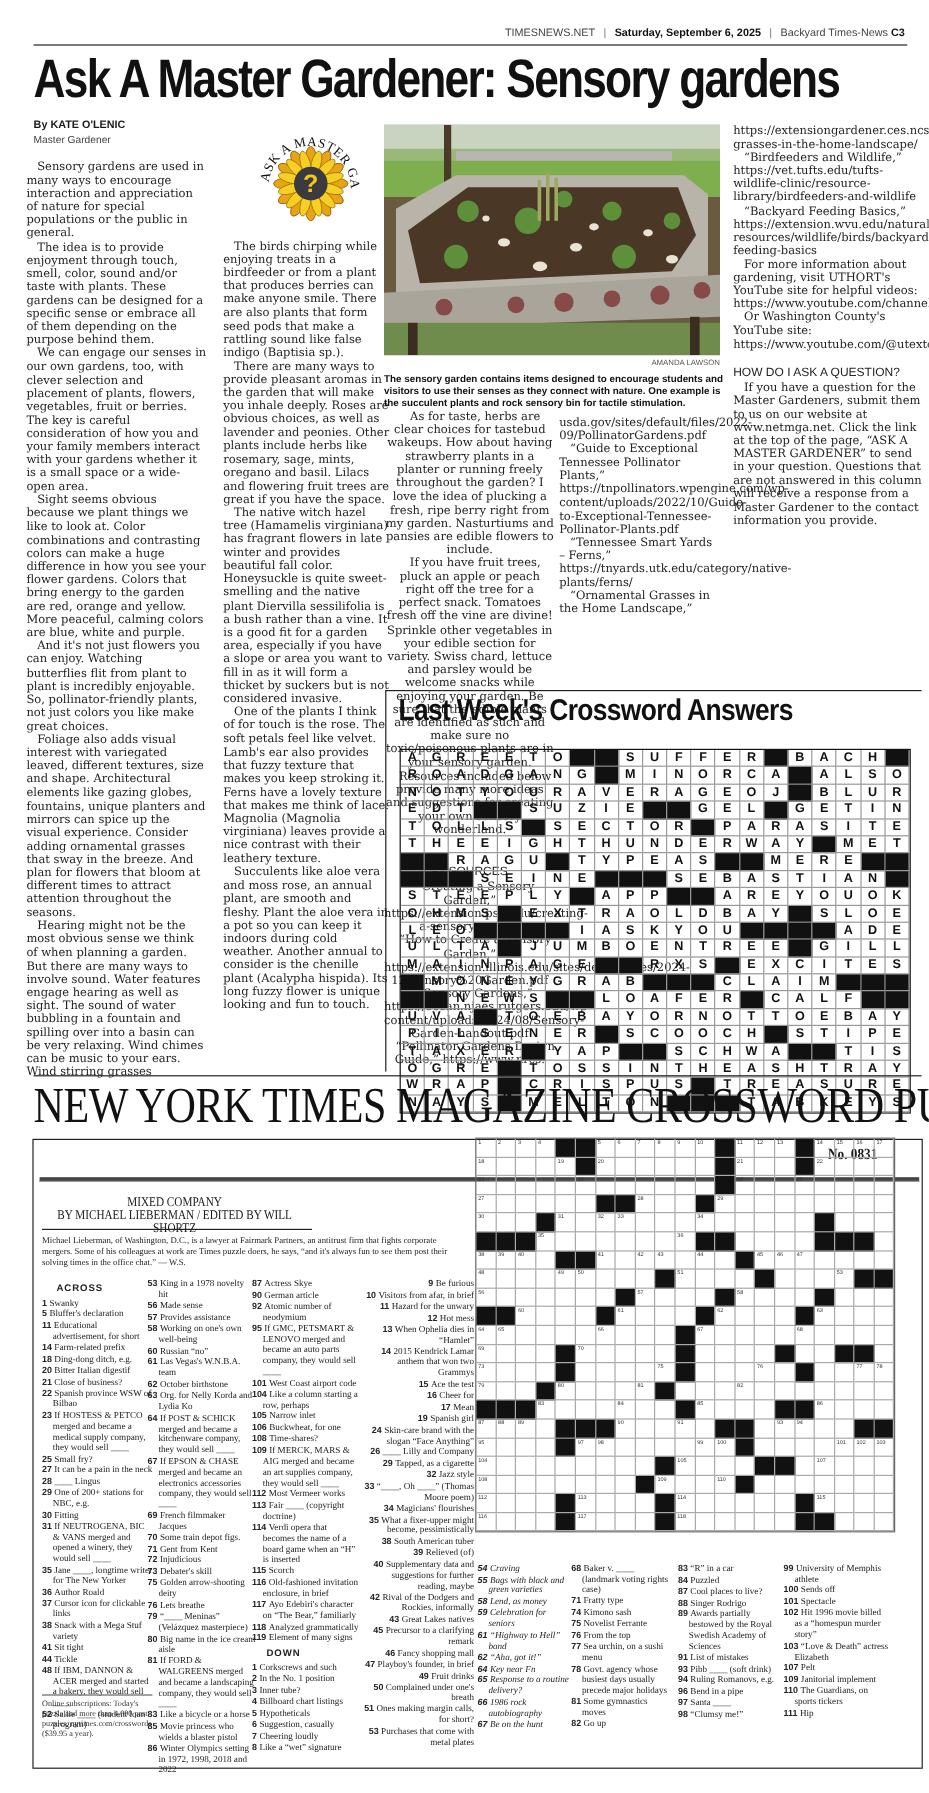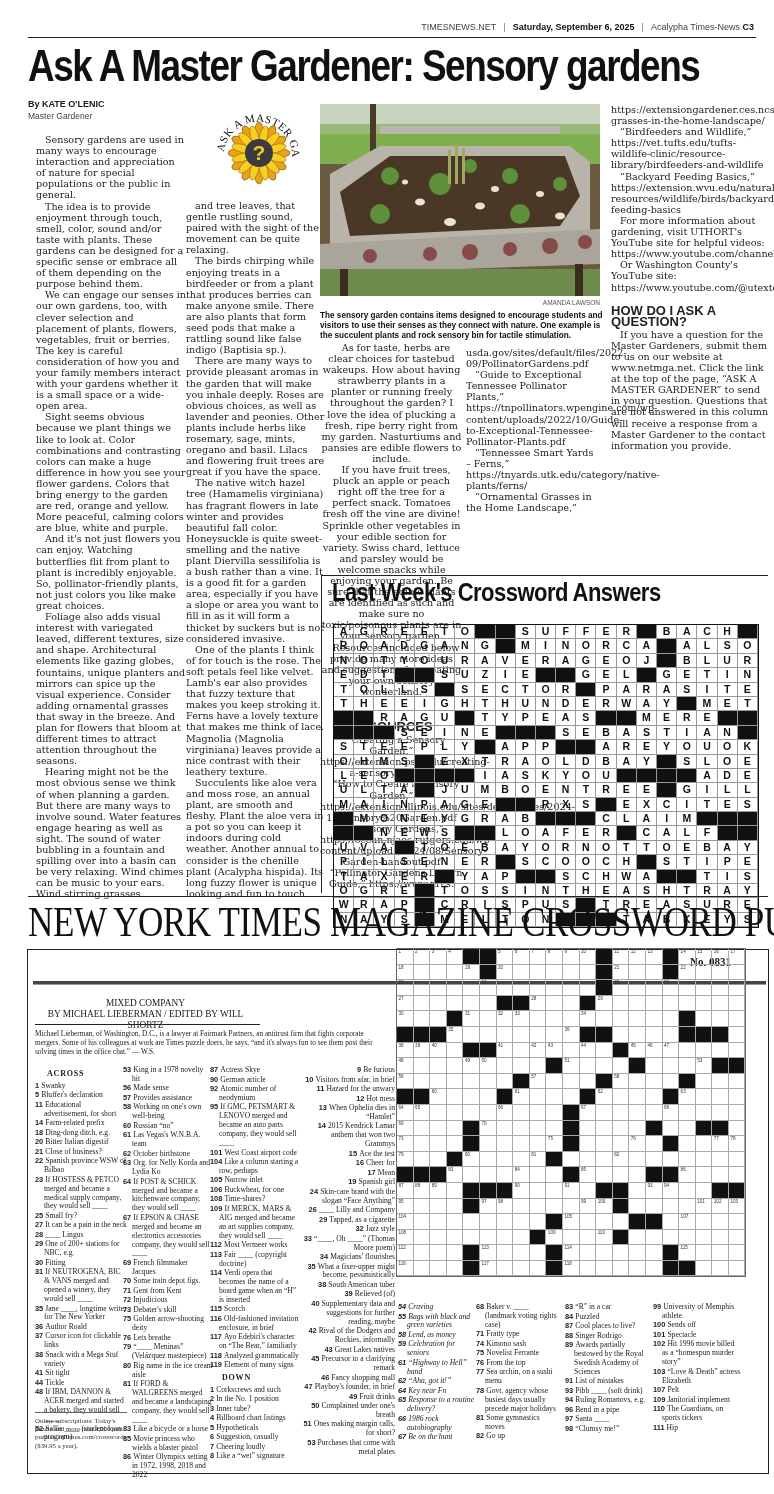--- a/index.html
+++ b/index.html
@@ -6,60 +6,60 @@
   body{width:774px;height:1494px;background:#fff;color:#1a1a1a;position:relative;overflow:hidden;font-family:"DejaVu Serif",serif}
   .abs{position:absolute}
   .masthead{left:28px;top:22px;width:728px;height:16px;border-bottom:1px solid #222;font-family:"Liberation Sans",sans-serif;font-size:9px;color:#444;text-align:right;padding-right:2px;white-space:nowrap}
   .masthead b{color:#111}
   .masthead .sep{margin:0 7px;color:#777}
   .headline{left:28px;top:40px;width:740px;font-family:"Liberation Sans",sans-serif;font-weight:bold;font-size:45px;letter-spacing:-1.8px;transform:scaleX(.82);transform-origin:left top;white-space:nowrap;color:#111}
   .byline{left:28px;top:99px;font-family:"Liberation Sans",sans-serif;font-weight:bold;font-size:9px}
   .byrole{left:28px;top:111px;font-family:"Liberation Sans",sans-serif;font-size:8.5px;color:#444}
   .col{font-family:"DejaVu Serif",serif;font-size:9.6px;line-height:11.1px;color:#222}
   .col p{text-indent:9px;margin:0}
-  .col h4{font-family:"Liberation Sans",sans-serif;font-size:13px;font-weight:bold;margin:24px 0 2px}
+  .col h4{font-family:"Liberation Sans",sans-serif;font-size:10px;font-weight:normal;margin:24px 0 2px}
   .logo{left:212px;top:100px;width:92px;height:95px}
   .photo{left:320px;top:104px;width:280px;height:192px;overflow:hidden;background:#6a5a40}
   .credit{left:320px;top:299px;width:280px;text-align:right;font-family:"Liberation Sans",sans-serif;font-size:6.5px;color:#555}
   .caption{left:320px;top:311px;width:286px;font-family:"Liberation Sans",sans-serif;font-weight:bold;font-size:8.2px;line-height:10px;color:#111}
   .cwbox{left:321px;top:575px;width:447px;height:318px;border:1px solid #222;border-right:none;border-bottom:none}
   .cwtitle{left:332px;top:578px;font-family:"Liberation Sans",sans-serif;font-weight:bold;font-size:25px;letter-spacing:-0.6px;color:#111;transform:scaleX(.88);transform-origin:left top;white-space:nowrap}
   .lwgrid{left:333px;top:624px;display:grid;grid-template-columns:repeat(21,20.2px);grid-auto-rows:14.4px;border:1.5px solid #111}
   .lwgrid div{border-right:1px solid #999;border-bottom:1px solid #999;font-family:"Liberation Sans",sans-serif;font-weight:bold;font-size:10.5px;text-align:center;line-height:13px;color:#111}
   .lwgrid div.blk{background:#111}
   .rule1{left:28px;top:896px;width:740px;height:1px;background:#222}
   .nyttitle{left:28px;top:898px;width:740px;font-family:"Liberation Serif",serif;font-size:42px;letter-spacing:-0.5px;color:#111;white-space:nowrap;transform:scaleX(.835);transform-origin:left top}
   .nytbox{left:27px;top:949px;width:742px;height:525px;border:1px solid #222}
   .puzno{left:690px;top:954px;font-family:"Liberation Serif",serif;font-weight:bold;font-size:13px;transform:scaleX(.85);transform-origin:left top}
   .thickrule{left:33px;top:981px;width:733px;height:4px;background:#444;border-bottom:1px solid #999}
   .puztitle{left:35px;top:997px;width:225px;text-align:center;font-family:"Liberation Serif",serif;font-size:11px;line-height:11px;transform:scaleX(.85);transform-origin:left top;width:260px}
   .puzrule{left:35px;top:1024px;width:225px;height:1px;background:#222}
   .intro{left:35px;top:1029px;width:355px;font-family:"Liberation Serif",serif;font-size:7.3px;line-height:9px;color:#222}
   .clues{font-family:"Liberation Serif",serif;font-size:7.6px;line-height:8.9px;color:#222}
   .clue{padding-left:9px;text-indent:-9px;margin-bottom:0.6px}
   .clue b{font-family:"Liberation Sans",sans-serif;font-size:7.4px}
-  .cluehead{font-weight:bold;font-size:8px;letter-spacing:.8px;margin:4px 0 3px 12px;font-family:Liberation Serif, serif}
+  .cluehead{font-weight:bold;font-size:8px;letter-spacing:.8px;margin:4px 0 3px 12px;font-family:Liberation Sans, sans-serif}
   .online{left:35px;top:1412px;width:92px;border-top:1px solid #666;padding-top:4px;font-family:"Liberation Serif",serif;font-size:6.8px;line-height:8.2px;color:#333}
   .nytgrid{left:396px;top:948px;display:grid;grid-template-columns:repeat(21,16.6px);grid-auto-rows:15.6px;border:1px solid #666}
   .nytgrid div{border-right:1px solid #aaa;border-bottom:1px solid #aaa;position:relative}
   .nytgrid div.blk{background:#111}
   .nytgrid div span{position:absolute;left:1.5px;top:0;font-family:"Liberation Sans",sans-serif;font-size:4.6px;color:#333}
 </style>
 </head>
 <body>
 
 <div class="abs masthead">
-  <span>TIMESNEWS.NET</span><span class="sep">|</span><b>Saturday, September 6, 2025</b><span class="sep">|</span><span>Acalypha Times-News</span>&nbsp;<b>C3</b>
+  <span>TIMESNEWS.NET</span><span class="sep">|</span><b>Saturday, September 6, 2025</b><span class="sep">|</span><span>Backyard Times-News</span>&nbsp;<b>C3</b>
 </div>
 
 <div class="abs headline">Ask A Master Gardener: Sensory gardens</div>
 <div class="abs byline">By KATE O'LENIC</div>
 <div class="abs byrole">Master Gardener</div>
 
-<div class="abs col" id="col1" style="left:36px;top:134px;width:150px;">
+<div class="abs col" id="col1" style="left:22px;top:134px;width:150px;">
     <p>Sensory gardens are used in many ways to encourage interaction and appreciation of nature for special populations or the public in general.</p>
     <p>The idea is to provide enjoyment through touch, smell, color, sound and/or taste with plants. These gardens can be designed for a specific sense or embrace all of them depending on the purpose behind them.</p>
     <p>We can engage our senses in our own gardens, too, with clever selection and placement of plants, flowers, vegetables, fruit or berries. The key is careful consideration of how you and your family members interact with your gardens whether it is a small space or a wide-open area.</p>
     <p>Sight seems obvious because we plant things we like to look at. Color combinations and contrasting colors can make a huge difference in how you see your flower gardens. Colors that bring energy to the garden are red, orange and yellow. More peaceful, calming colors are blue, white and purple.</p>
     <p>And it's not just flowers you can enjoy. Watching butterflies flit from plant to plant is incredibly enjoyable. So, pollinator-friendly plants, not just colors you like make great choices.</p>
     <p>Foliage also adds visual interest with variegated leaved, different textures, size and shape. Architectural elements like gazing globes, fountains, unique planters and mirrors can spice up the visual experience. Consider adding ornamental grasses that sway in the breeze. And plan for flowers that bloom at different times to attract attention throughout the seasons.</p>
     <p>Hearing might not be the most obvious sense we think of when planning a garden. But there are many ways to involve sound. Water features engage hearing as well as sight. The sound of water bubbling in a fountain and spilling over into a basin can be very relaxing. Wind chimes can be music to your ears. Wind stirring grasses</p>
   </div>
 
 <div class="abs logo">
@@ -97,21 +97,20 @@
         <ellipse rx="4" ry="11" transform="rotate(315) translate(0,-17)"></ellipse>
         <ellipse rx="4" ry="11" transform="rotate(345) translate(0,-17)"></ellipse>
       </g>
       <circle r="14" fill="#3b3a3f"></circle>
       <text x="0" y="7" text-anchor="middle" font-family="Liberation Sans, sans-serif" font-weight="bold" font-size="21" fill="#f4c51d">?</text>
     </g>
   </svg>
 </div>
 
 <div class="abs col" id="col2" style="left:186px;top:200px;width:140px;">
-    <p>and tree leaves, that gentle rustling sound, paired with the sight of the movement can be quite relaxing.</p>
     <p>The birds chirping while enjoying treats in a birdfeeder or from a plant that produces berries can make anyone smile. There are also plants that form seed pods that make a rattling sound like false indigo (Baptisia sp.).</p>
     <p>There are many ways to provide pleasant aromas in the garden that will make you inhale deeply. Roses are obvious choices, as well as lavender and peonies. Other plants include herbs like rosemary, sage, mints, oregano and basil. Lilacs and flowering fruit trees are great if you have the space.</p>
     <p>The native witch hazel tree (Hamamelis virginiana) has fragrant flowers in late winter and provides beautiful fall color. Honeysuckle is quite sweet-smelling and the native plant Diervilla sessilifolia is a bush rather than a vine. It is a good fit for a garden area, especially if you have a slope or area you want to fill in as it will form a thicket by suckers but is not considered invasive.</p>
     <p>One of the plants I think of for touch is the rose. The soft petals feel like velvet. Lamb's ear also provides that fuzzy texture that makes you keep stroking it. Ferns have a lovely texture that makes me think of lace. Magnolia (Magnolia virginiana) leaves provide a nice contrast with their leathery texture.</p>
     <p>Succulents like aloe vera and moss rose, an annual plant, are smooth and fleshy. Plant the aloe vera in a pot so you can keep it indoors during cold weather. Another annual to consider is the chenille plant (Acalypha hispida). Its long fuzzy flower is unique looking and fun to touch.</p>
   </div>
 
 <div class="abs photo">
   <svg width="280" height="192" viewBox="0 0 280 192">
     <rect width="280" height="60" fill="#9ab87a"></rect>

